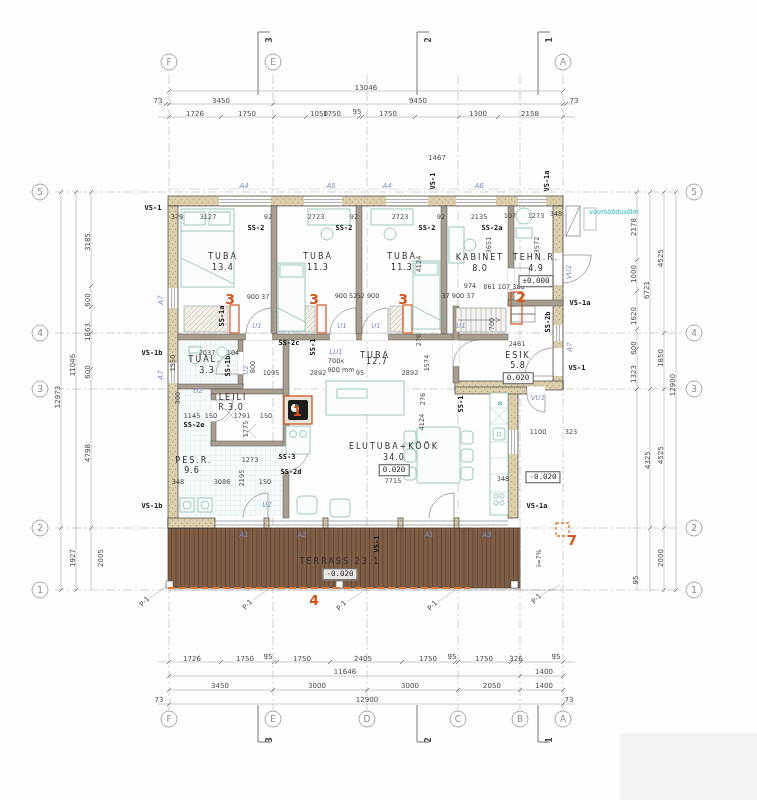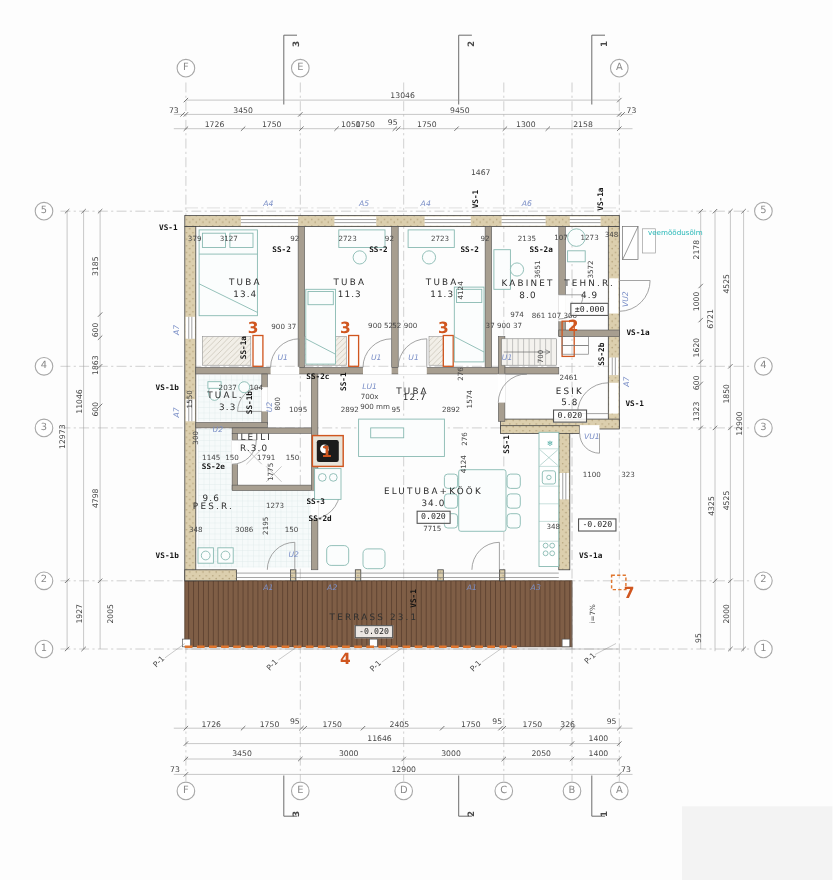--- a/index.html
+++ b/index.html
@@ -443,21 +443,21 @@
       <span class="lbl area" style="left: 402px; top: 268px;">11.3</span>
       <span class="lbl room" style="left: 480px; top: 258px;">KABINET</span>
       <span class="lbl area" style="left: 480px; top: 269px;">8.0</span>
       <span class="lbl room" style="left: 536px; top: 258px;">TEHN.R.</span>
       <span class="lbl area" style="left: 536px; top: 269px; text-align: center;">4.9</span>
       <span class="lbl room" style="left: 205px; top: 360px;">TUAL.</span>
       <span class="lbl area" style="left: 207px; top: 371px;">3.3</span>
       <span class="lbl room" style="left: 233px; top: 398px;">LEILI</span>
       <span class="lbl area" style="left: 231px; top: 408px;">R.3.0</span>
       <span class="lbl room" style="left: 194px; top: 461px;">PES.R.</span>
-      <span class="lbl area" style="left: 192px; top: 453px; text-align: right;">9.6</span>
+      <span class="lbl area" style="left: 192px; top: 471px; text-align: right;">9.6</span>
       <span class="lbl room" style="left: 375px; top: 356px;">TUBA</span>
       <span class="lbl area" style="left: 377px; top: 362px;">12.7</span>
       <span class="lbl room" style="left: 518px; top: 356px;">ESIK</span>
       <span class="lbl area" style="left: 518px; top: 366px;">5.8</span>
       <span class="lbl room" style="left: 394px; top: 447px;">ELUTUBA+KÖÖK</span>
       <span class="lbl area" style="left: 394px; top: 458px; text-align: right;">34.0</span>
       <span class="lbl terr" style="left: 340px; top: 562px;">TERRASS 23.1</span>
       <span class="lbl level" style="left: 536px; top: 281px;">±0.000</span>
       <span class="lbl level" style="left: 518px; top: 378px;">0.020</span>
       <span class="lbl level" style="left: 394px; top: 470px;">0.020</span>

